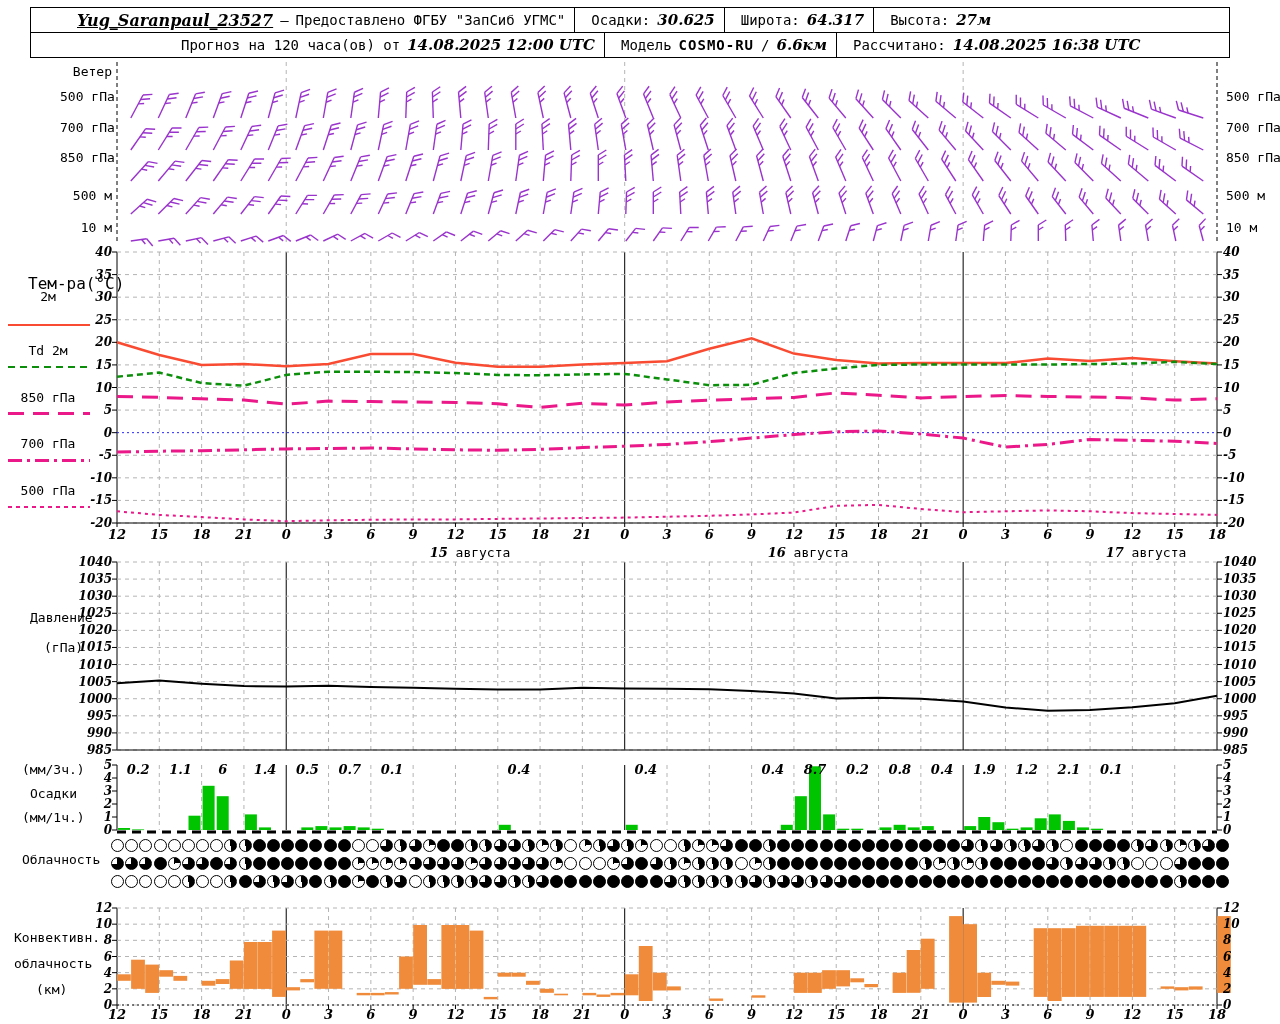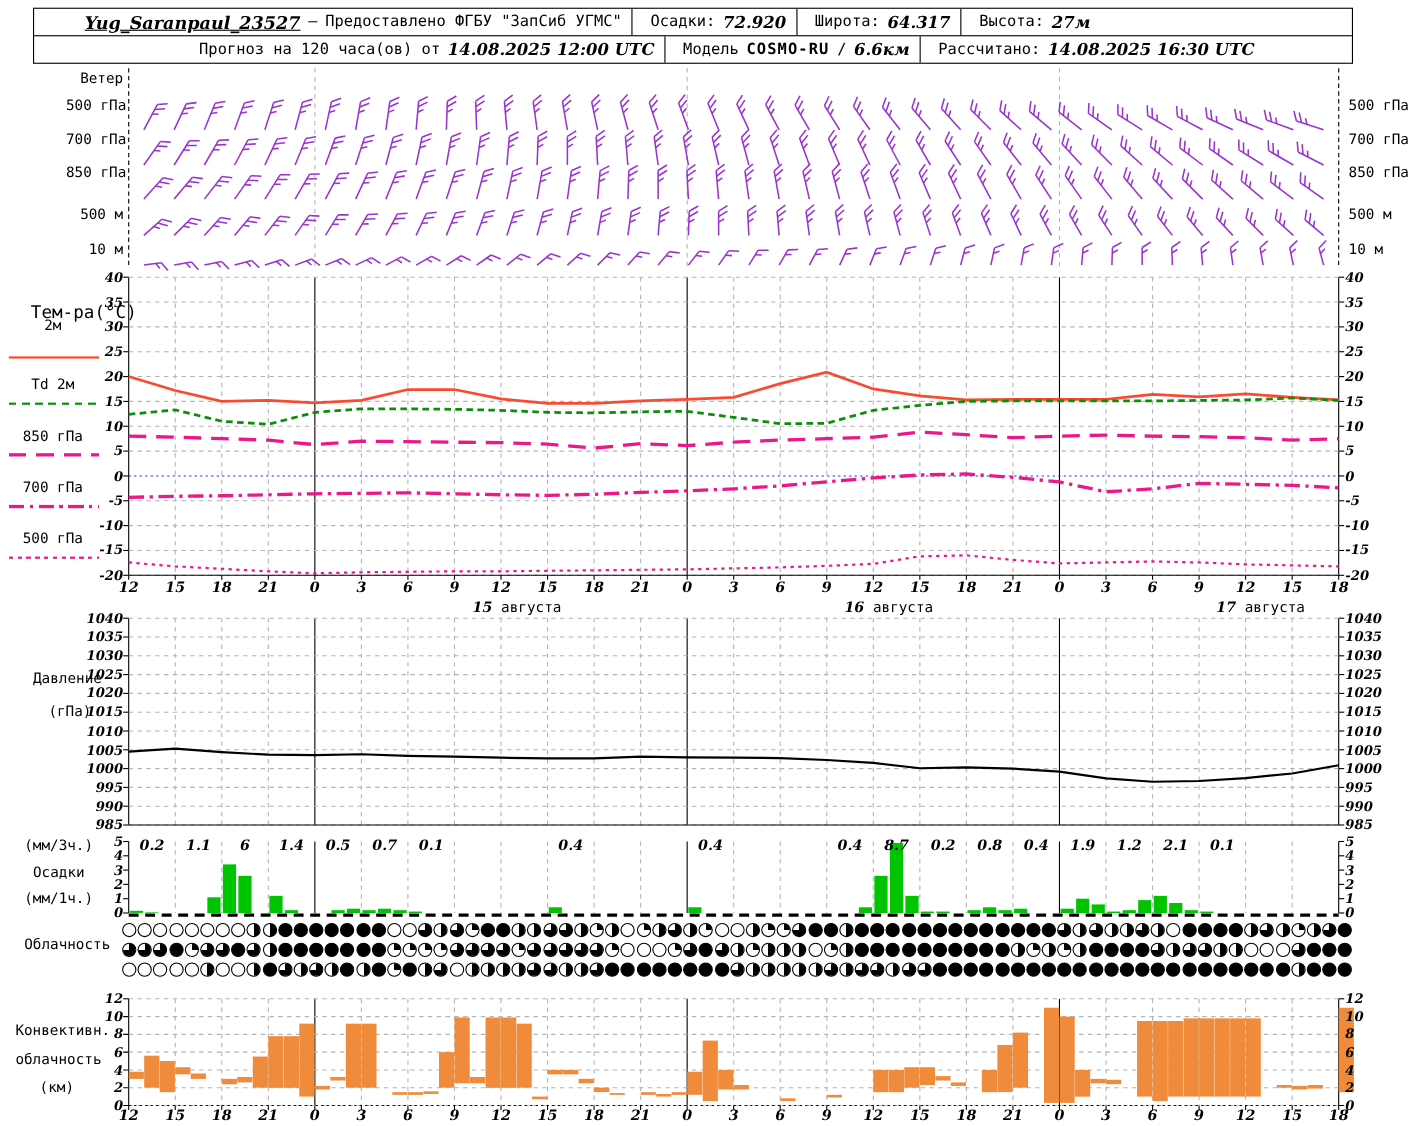--- a/index.html
+++ b/index.html
@@ -1575,39 +1575,39 @@
     <rect x="1217.0" y="916.1" width="13.8" height="76.8" fill="#ef8b3a"></rect>
   </svg>
 
 <div class="header-box">
   <div class="h-row r1">
     <span class="station">Yug_Saranpaul_23527</span>
     <span class="htext">—</span>
     <span class="htext">Предоставлено ФГБУ "ЗапСиб УГМС"</span>
     <span class="vline"></span>
     <span class="htext">Осадки:</span>
-    <span class="num hnum">72.920</span>
+    <span class="num hnum">30.625</span>
     <span class="vline"></span>
     <span class="htext">Широта:</span>
     <span class="num hnum">64.317</span>
     <span class="vline"></span>
     <span class="htext">Высота:</span>
     <span class="num hnum">27м</span>
   </div>
   <div class="h-row r2">
     <span>Прогноз на 120 часа(ов) от</span>
     <span class="num hnum">14.08.2025 12:00 UTC</span>
     <span class="vline"></span>
     <span class="htext">Модель</span>
     <span class="hmodel">COSMO-RU</span>
     <span class="htext">/</span>
     <span class="num hnum">6.6км</span>
     <span class="vline"></span>
     <span class="htext">Рассчитано:</span>
-    <span class="num hnum">14.08.2025 16:30 UTC</span>
+    <span class="num hnum">14.08.2025 16:38 UTC</span>
   </div>
 </div>
 
 <div class="lab leftlab" style="left:60px;top:64px">Ветер</div>
 
 <div class="lab" style="left:28px;top:274px;font-size:16px">Тем-ра(°C)</div>
 <div class="lab ctr" style="left:48px;top:289px">2м</div>
 <div class="lab ctr" style="left:48px;top:343px">Td 2м</div>
 <div class="lab ctr" style="left:48px;top:390px">850 гПа</div>
 <div class="lab ctr" style="left:48px;top:436px">700 гПа</div>

